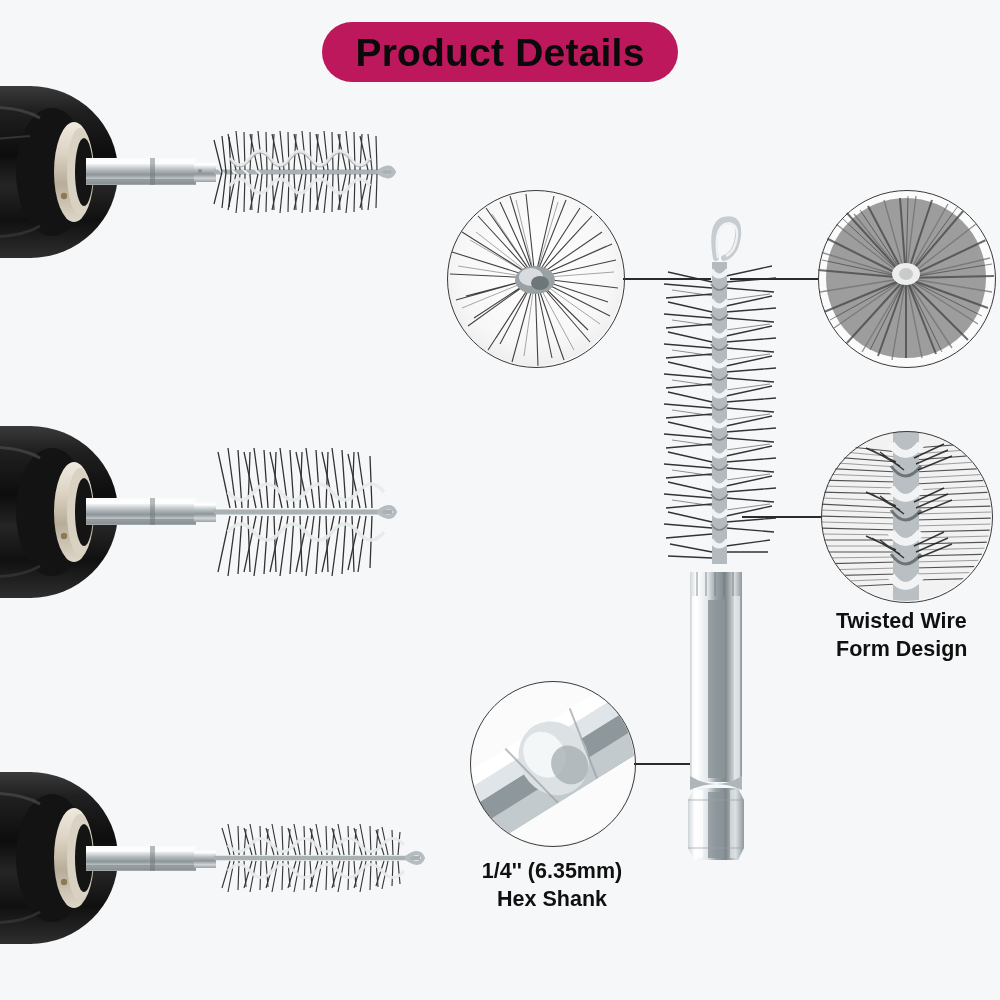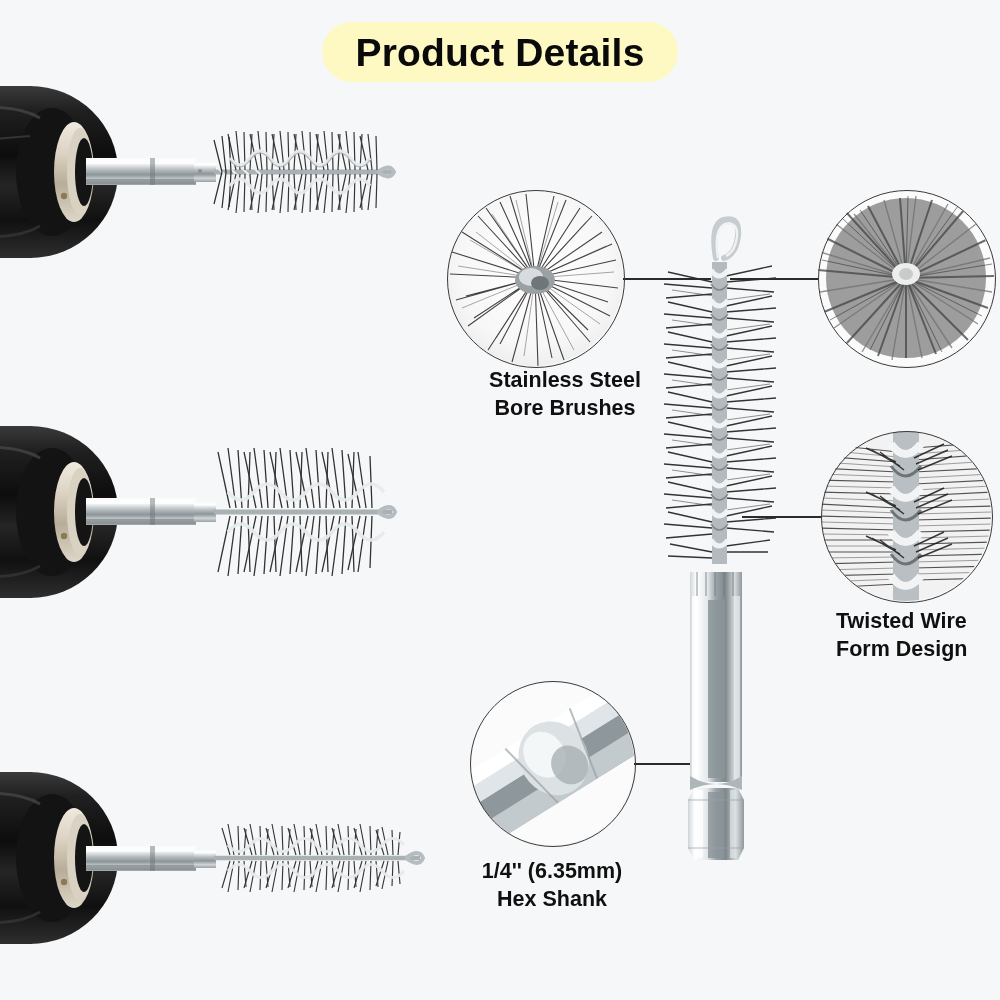--- a/index.html
+++ b/index.html
@@ -9,21 +9,21 @@
     background:#f6f7f8;
     font-family:"Liberation Sans","DejaVu Sans",sans-serif;
     overflow:hidden;
     position:relative;
   }
   #stage{position:absolute;left:0;top:0;width:1000px;height:1000px;}
 
   
   .title-pill{
     position:absolute;left:322px;top:22px;width:356px;height:60px;
-    background:#fef9c3;border-radius:30px;
+    background:#be185d;border-radius:30px;
     display:flex;align-items:center;justify-content:center;
   }
   .title-pill .title-text{
     font-size:39px;font-weight:bold;color:#0a0a0a;letter-spacing:.2px;
     line-height:1;white-space:nowrap;
   }
 
   
   .callout-label{
     position:absolute;font-size:21.5px;font-weight:bold;color:#101010;
@@ -458,22 +458,20 @@
 
   <div class="inset" style="left:447px;top:190px;width:176px;height:176px;background:transparent;"></div>
   <div class="inset" style="left:818px;top:190px;width:176px;height:176px;background:transparent;"></div>
   <div class="inset" style="left:821px;top:431px;width:170px;height:170px;background:transparent;"></div>
   <div class="inset" style="left:470px;top:681px;width:164px;height:164px;background:transparent;"></div>
 
   <div class="title-pill">
     <span class="title-text">Product Details</span>
   </div>
 
-  <div class="callout-label lab-center" style="left:445px;top:366px;width:240px;">Stainless Steel
-Bore Brushes</div>
 
   <div class="callout-label lab-left" style="left:836px;top:607px;width:180px;">Twisted Wire
 Form Design</div>
 
   <div class="callout-label lab-center" style="left:432px;top:845px;width:240px;margin-top:12px;">1/4'' (6.35mm)
 Hex Shank</div>
 
 </div>
 
 </body></html>

